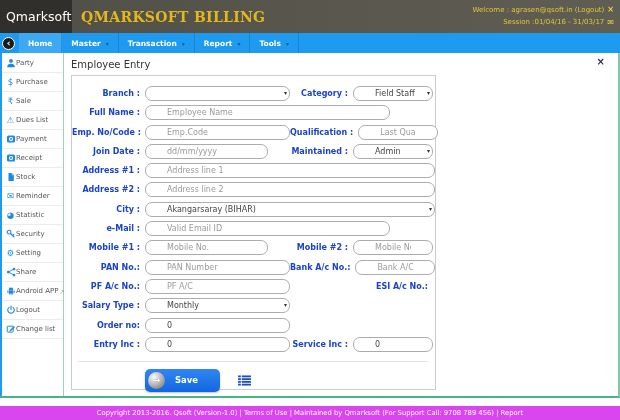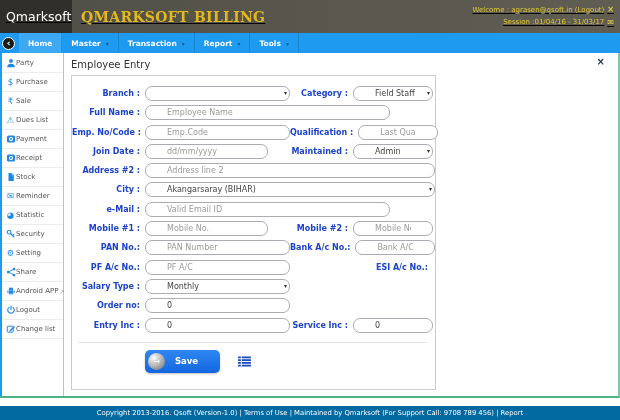--- a/index.html
+++ b/index.html
@@ -9,21 +9,20 @@
     background: #ffffff;
     position: relative;
   }
 
   
   .header {
     height: 33px;
     background: linear-gradient(90deg, #504f47, #605e53);
     display: flex;
     align-items: center;
-    text-decoration: underline;
   }
   .logo-box {
     width: 72px; height: 100%;
     background: #302f2b;
     color: #ffffff;
     font-size: 12.5px;
     display: flex; align-items: center;
     padding-left: 6px;
     flex: none;
   }
@@ -173,21 +172,21 @@
     margin: 0 2px 0 3px;
     text-shadow: 0 0 1px #666;
   }
   .save-label { margin: 0 auto; padding-right: 14px; }
   .list-btn { margin-left: 18px; cursor: pointer; line-height: 0; background: none; border: none; padding: 0; }
 
   
   .footer {
     position: absolute; left: 0; right: 0; bottom: 0;
     height: 14px;
-    background: #0369a1;
+    background: #d946ef;
     color: #fff;
     font-size: 6.8px;
     display: flex; align-items: center; justify-content: center;
     white-space: nowrap;
   }
 </style>
 </head>
 <body>
 
 <div class="header">
@@ -376,20 +375,24 @@
             <input type="text" class="ctrl w-c2" placeholder="Last Qualification" style="">
           </div>
           <div class="frow">
             <span class="flabel">Join Date :</span>
             <input type="text" class="ctrl w-sm" placeholder="dd/mm/yyyy" style="">
             <span class="flabel fl2">Maintained :</span>
             <span class="selwrap w-c2">
               <select class="ctrl"><option>Admin</option></select>
               <span class="sel-caret">▾</span>
             </span>
+          </div>
+          <div class="frow">
+            <span class="flabel">Address #1 :</span>
+            <input type="text" class="ctrl w-full" placeholder="Address line 1" style="">
           </div>
           <div class="frow">
             <span class="flabel">Address #2 :</span>
             <input type="text" class="ctrl w-full" placeholder="Address line 2" style="">
           </div>
           <div class="frow">
             <span class="flabel">City :</span>
             <span class="selwrap w-full">
               <select class="ctrl"><option>Akangarsaray (BIHAR)</option></select>
               <span class="sel-caret">▾</span>

